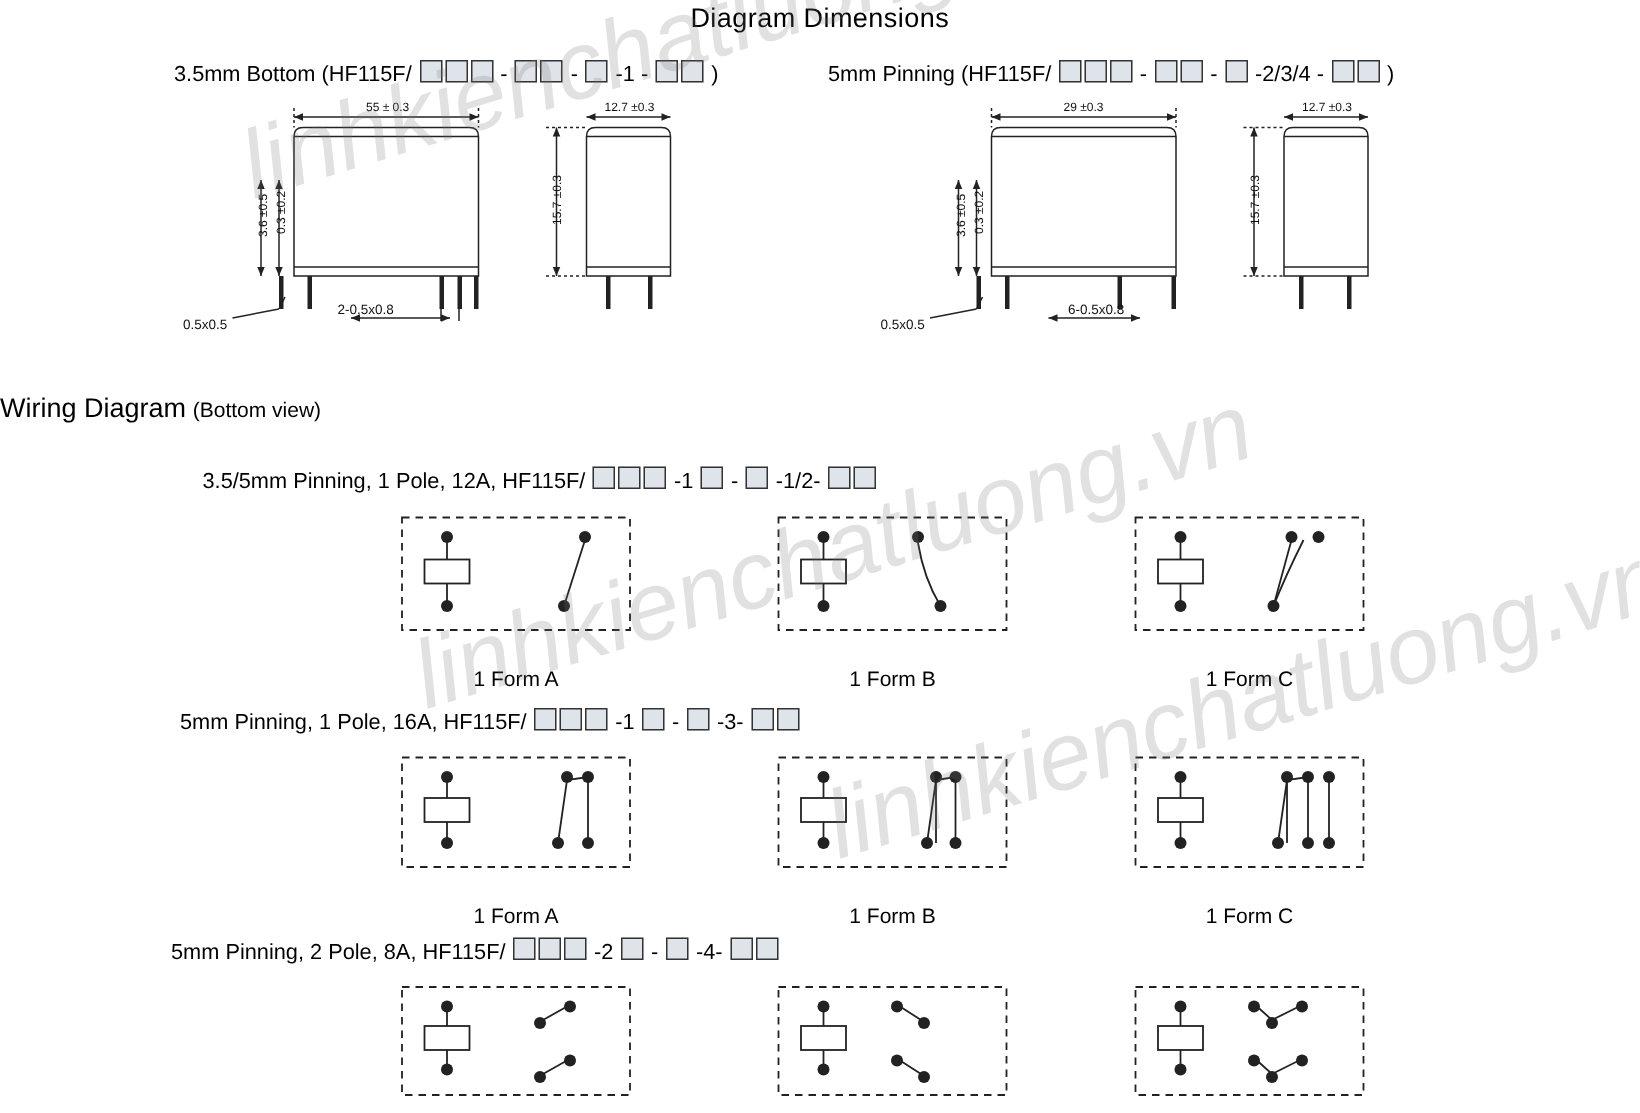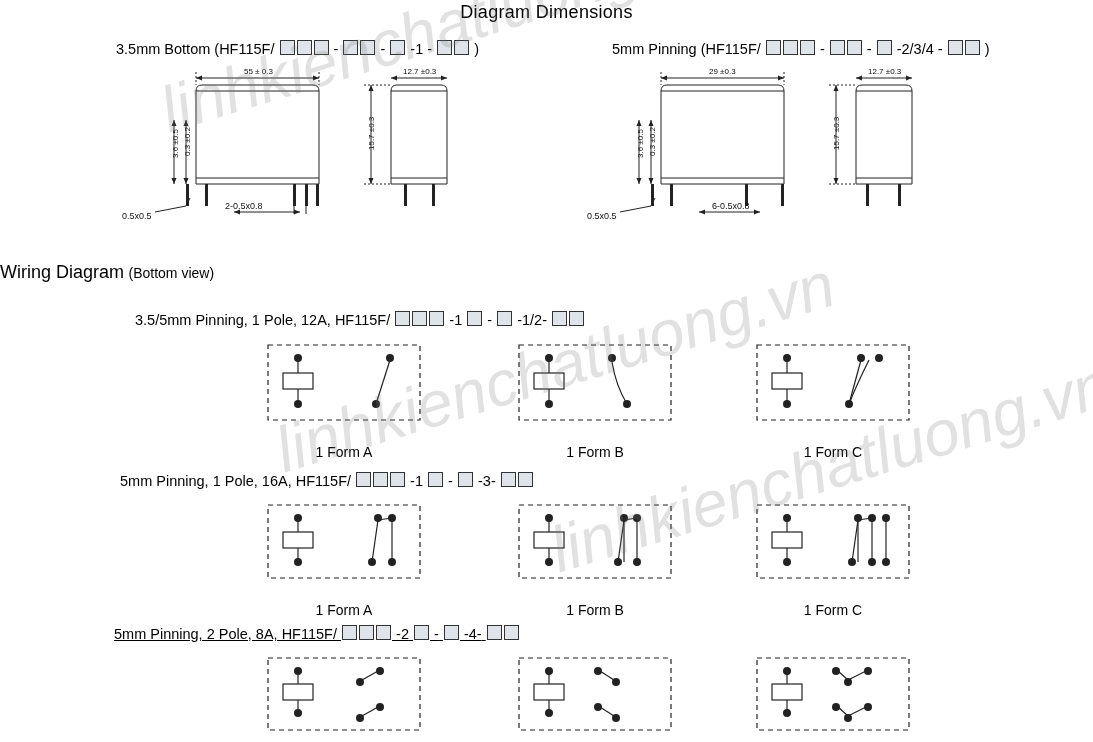--- a/index.html
+++ b/index.html
@@ -58,21 +58,21 @@
   <span class="box"></span><span class="box"></span><span class="box"></span>
   <span>-</span>
   <span class="box"></span><span class="box"></span>
   <span>-</span>
   <span class="box"></span>
   <span>-1 -</span>
   <span class="box"></span><span class="box"></span>
   <span>)</span>
 </div>
 
-<div class="hdr" style="left:612px;top:40px;text-align:center;">
+<div class="hdr" style="left:552px;top:40px;text-align:center;">
   <span>5mm  Pinning  (HF115F/</span>
   <span class="box"></span><span class="box"></span><span class="box"></span>
   <span>-</span>
   <span class="box"></span><span class="box"></span>
   <span>-</span>
   <span class="box"></span>
   <span>-2/3/4 -</span>
   <span class="box"></span><span class="box"></span>
   <span>)</span>
 </div>
@@ -210,21 +210,21 @@
   <span>5mm Pinning,  1 Pole,  16A,  HF115F/</span>
   <span class="box"></span><span class="box"></span><span class="box"></span>
   <span>-1</span>
   <span class="box"></span>
   <span>-</span>
   <span class="box"></span>
   <span>-3-</span>
   <span class="box"></span><span class="box"></span>
 </div>
 
-<div class="hdr" style="left:114px;top:625px;text-decoration:underline;">
+<div class="hdr" style="left:114px;top:625px;">
   <span>5mm Pinning,  2 Pole,  8A,  HF115F/</span>
   <span class="box"></span><span class="box"></span><span class="box"></span>
   <span>-2</span>
   <span class="box"></span>
   <span>-</span>
   <span class="box"></span>
   <span>-4-</span>
   <span class="box"></span><span class="box"></span>
 </div>
 

